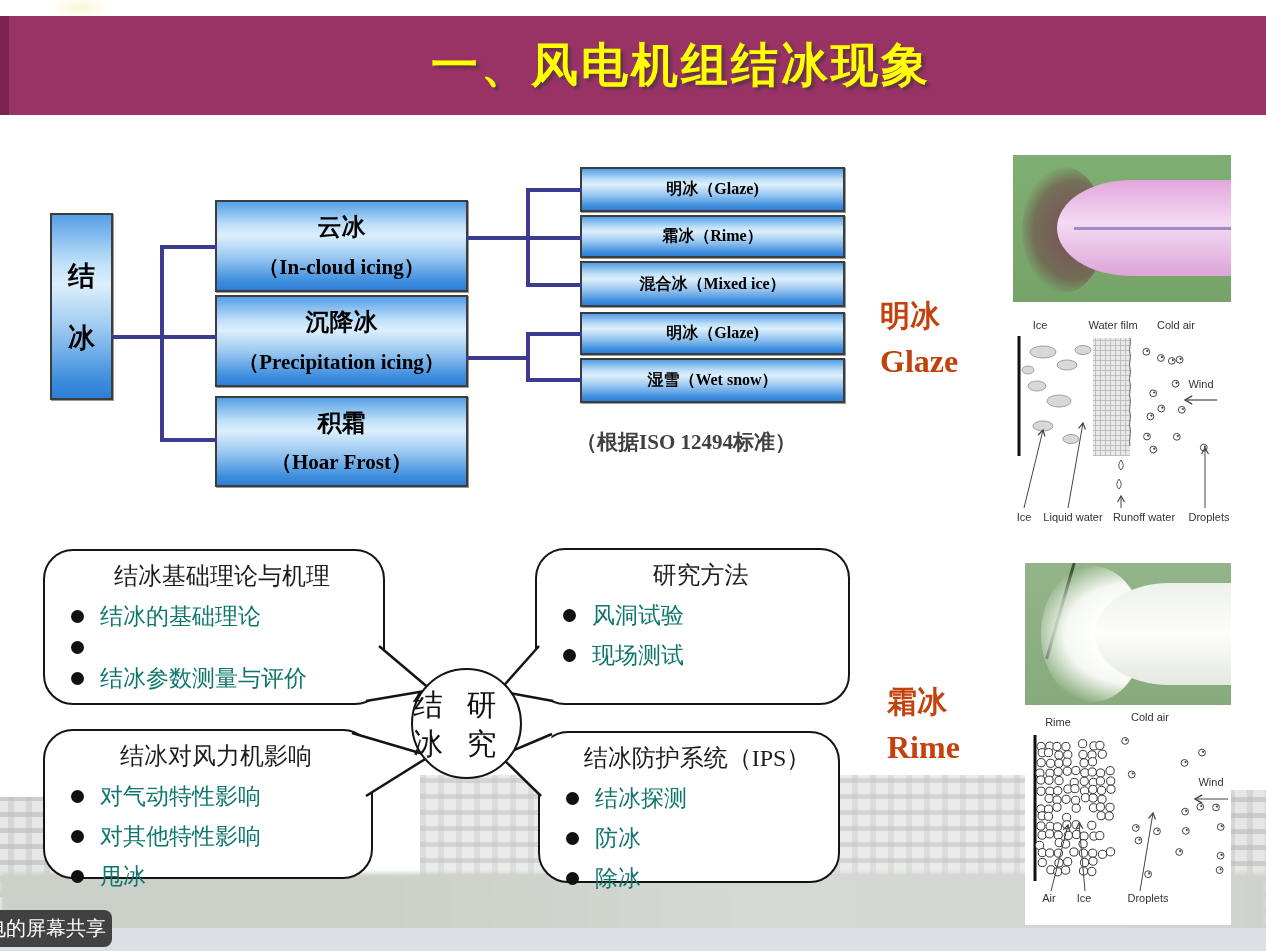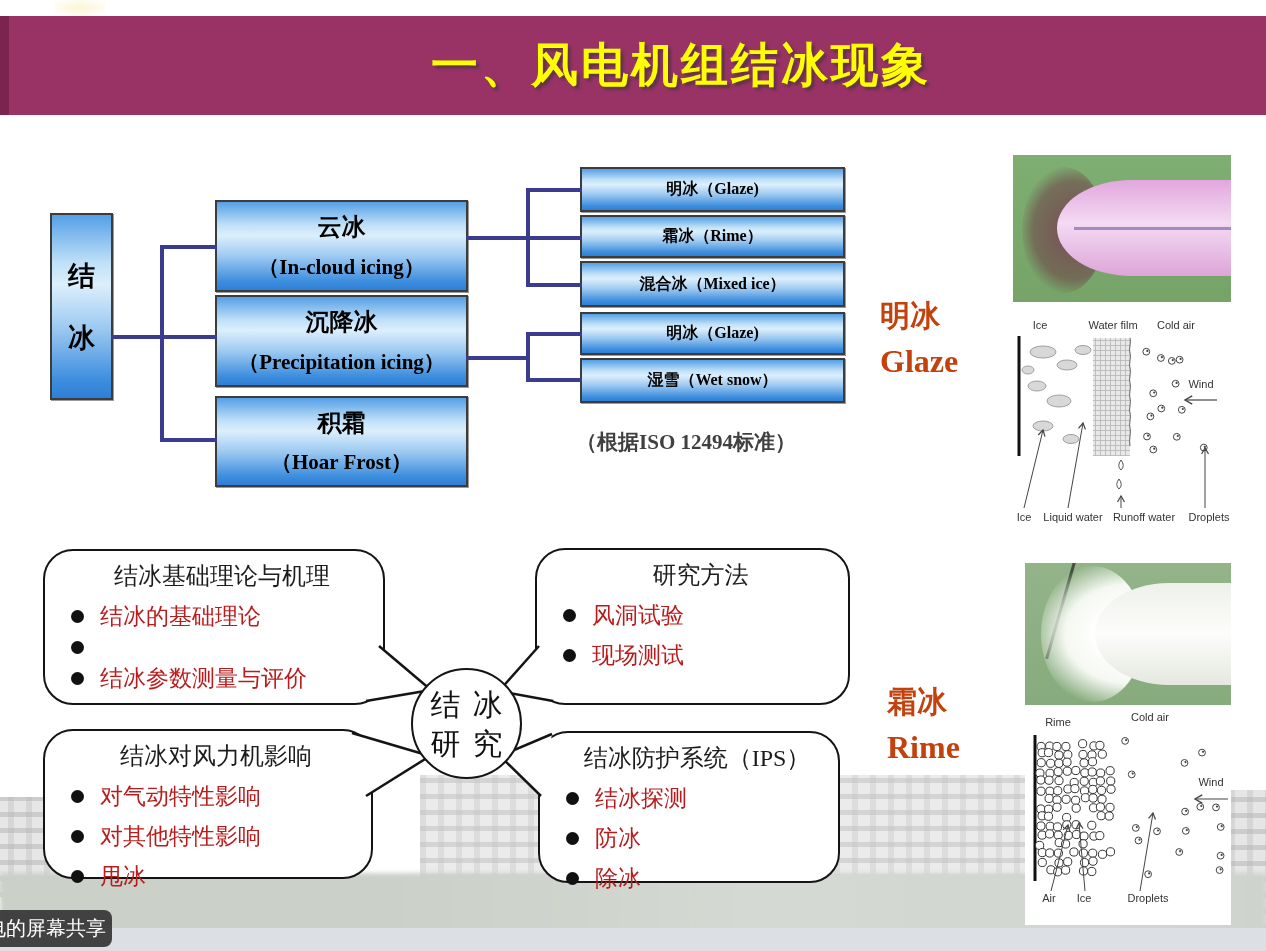--- a/index.html
+++ b/index.html
@@ -36,24 +36,24 @@
   .rime-photo{left:1025px;top:563px;width:206px;height:142px;background:linear-gradient(180deg,#93b489,#87ab7d);}
   .rime-wire{position:absolute;left:17%;top:-6%;width:3px;height:75%;background:#42513c;transform:rotate(16deg);}
   .rime-airfoil{position:absolute;right:0;top:14%;width:66%;height:72%;
       background:linear-gradient(180deg,#eef1ea,#fdfdfc 50%,#e4e8df);border-radius:75px 0 0 75px/52px 0 0 52px;}
   .rime-frost{position:absolute;left:8%;top:2%;width:50%;height:96%;border-radius:50%;
       background:radial-gradient(ellipse at 88% 50%,#ffffff 28%,#f5f8f2 52%,rgba(245,248,242,.35) 70%,rgba(245,248,242,0) 80%);}
   .diagram{position:absolute;background:#ffffff;z-index:3;}
   
   .bubble{position:absolute;box-sizing:border-box;border:2.5px solid #141414;border-radius:30px;background:#fff;z-index:2;}
   .bubble .b-title{text-align:center;font-size:24px;color:#1c1c1c;margin-top:9px;margin-left:16px;}
-  .b-row{display:flex;align-items:center;margin:9px 0 0 26px;font-size:23px;color:#b91c1c;}
+  .b-row{display:flex;align-items:center;margin:9px 0 0 26px;font-size:23px;color:#0f766e;}
   .b-row .dot{width:13px;height:13px;border-radius:50%;background:#111;margin-right:16px;flex:none;}
   .center-circle{position:absolute;left:411px;top:668px;width:107px;height:107px;border:2.5px solid #141414;border-radius:50%;
-      background:#fff;z-index:6;display:flex;flex-direction:column;align-items:center;justify-content:center;
+      background:#fff;z-index:6;display:flex;flex-direction:row;align-items:center;justify-content:center;
       font-size:30px;color:#111;}
   .center-circle span{letter-spacing:12px;margin-right:-12px;line-height:39px;}
   
   .photo-band{position:absolute;left:0;top:735px;width:1266px;height:216px;z-index:0;opacity:.42;pointer-events:none;}
   .bldg{position:absolute;background-color:#c6c6c6;
       background-image:repeating-linear-gradient(0deg,rgba(85,85,85,.55) 0 5px,rgba(85,85,85,0) 5px 16px),
                         repeating-linear-gradient(90deg,rgba(85,85,85,.35) 0 6px,rgba(85,85,85,0) 6px 18px);}
   .trees{position:absolute;left:0;top:138px;width:100%;height:62px;filter:blur(2px);
       background-image:radial-gradient(circle at 6% 55%,#84917f 0 22%,rgba(132,145,127,0) 60%),
         radial-gradient(circle at 22% 70%,#96a091 0 18%,rgba(150,160,145,0) 55%),

